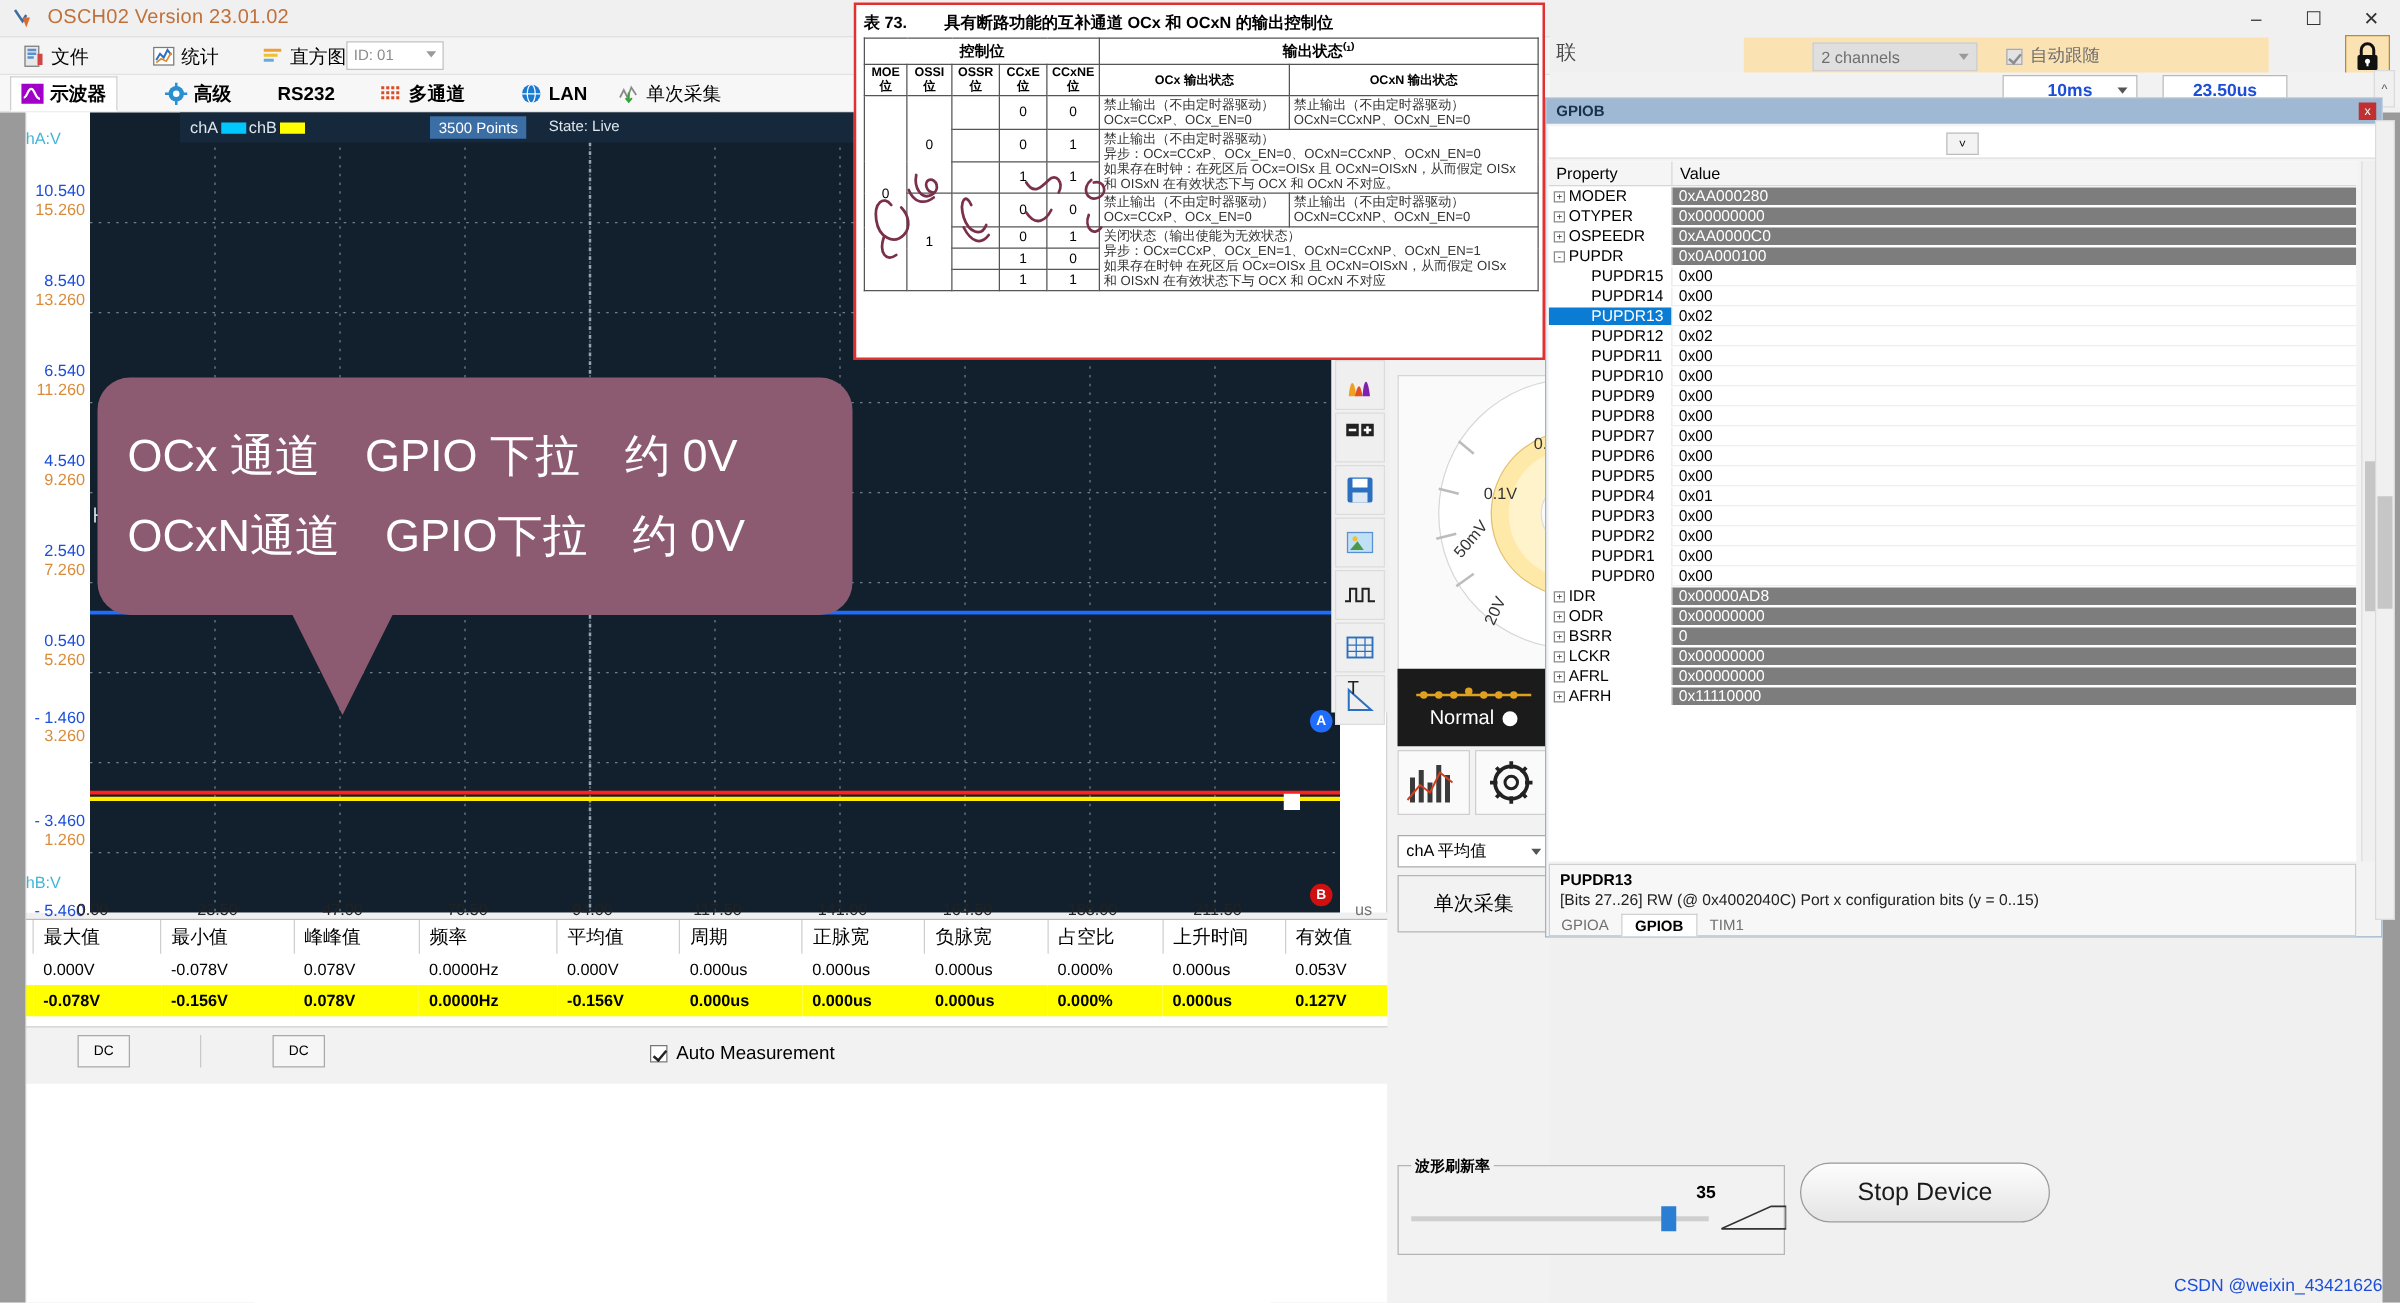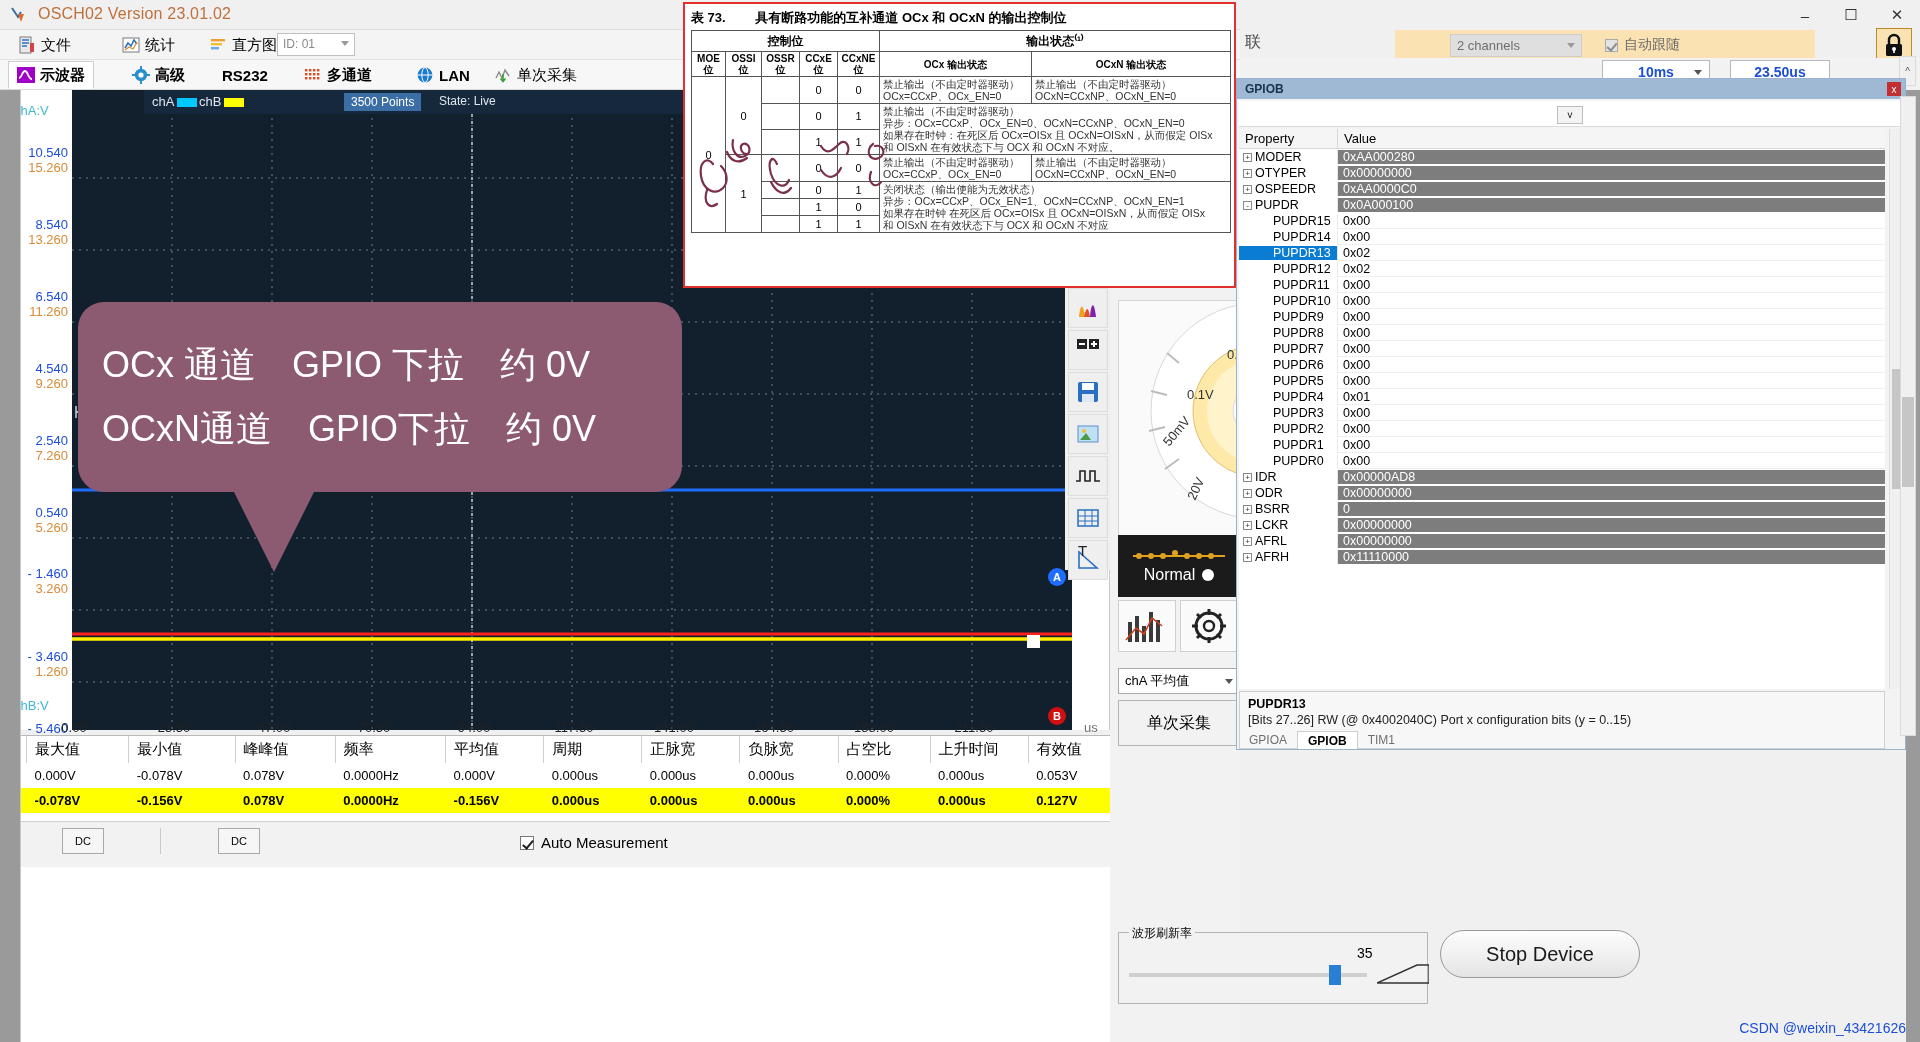--- a/index.html
+++ b/index.html
@@ -154,21 +154,21 @@
   #descbox{position:absolute;left:2px;top:612px;width:646px;height:58px;background:#f7f7f7;border:1px solid #cfcfcf;padding:5px 8px;}
   #desc-title{font-size:12.5px;font-weight:bold;}
   #desc-body{font-size:12.5px;line-height:15px;color:#222;margin-top:2px;}
   #tabstrip{position:absolute;left:2px;top:650px;width:646px;height:20px;display:flex;align-items:flex-end;gap:0;}
   .gtab{height:18px;padding:0 10px;font-size:12px;line-height:18px;color:#707070;}
   .gtab.active{background:#fff;border:1px solid #cfcfcf;border-bottom:none;color:#000;font-weight:bold;}
   #winscroll{position:absolute;right:4px;top:96px;width:16px;height:640px;background:#f0f0f0;border:1px solid #dadada;}
   #winscroll .thumb{position:absolute;left:1px;top:300px;width:12px;height:90px;background:#c6c6c6;}
 
   
-  #refreshpanel{position:absolute;left:1118px;top:932px;width:310px;height:72px;border:1px solid #b5b5b5;background:#f2f2f2;}
+  #refreshpanel{position:absolute;left:1118px;top:932px;width:310px;height:72px;border:1px solid #b5b5b5;background:#f2f2f2;font-weight:bold;}
   #refresh-legend{position:absolute;left:10px;top:-8px;background:#f2f2f2;font-size:12px;padding:0 3px;}
   #sliderrow{position:absolute;left:10px;top:30px;width:290px;height:24px;}
   #slidertrack{position:absolute;left:0;top:10px;width:238px;height:4px;background:#cfcfcf;}
   #sliderthumb{position:absolute;left:200px;top:2px;width:12px;height:20px;background:#2a7fd4;}
   #slidernum{position:absolute;left:228px;top:-18px;font-size:14px;}
   #sliderarrow{position:absolute;left:248px;top:-2px;width:52px;height:28px;}
   #stopdev{position:absolute;left:1440px;top:930px;width:200px;height:48px;border:1px solid #9a9a9a;border-radius:24px;
      background:linear-gradient(#fdfdfd,#e4e4e4);display:flex;align-items:center;justify-content:center;font-size:20px;color:#1a1a1a;}
   #watermark{position:absolute;right:14px;bottom:6px;font-size:14px;color:#1d4ed8;}
   #bottomgray{position:absolute;left:1110px;top:867px;width:810px;height:175px;background:#f0f0f0;}

